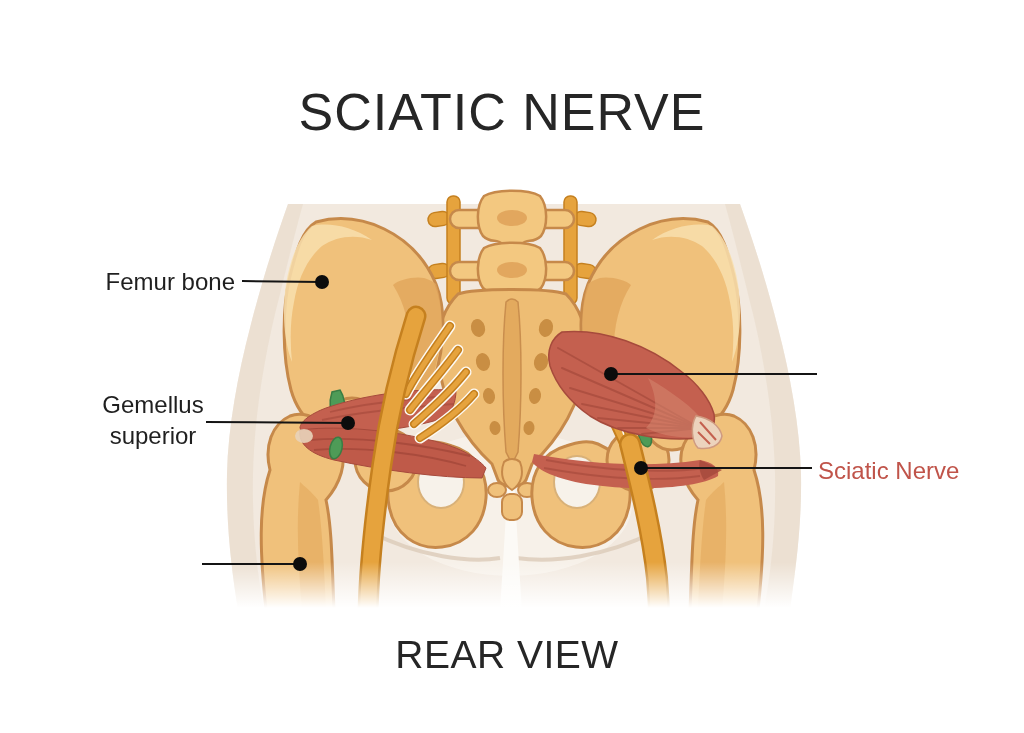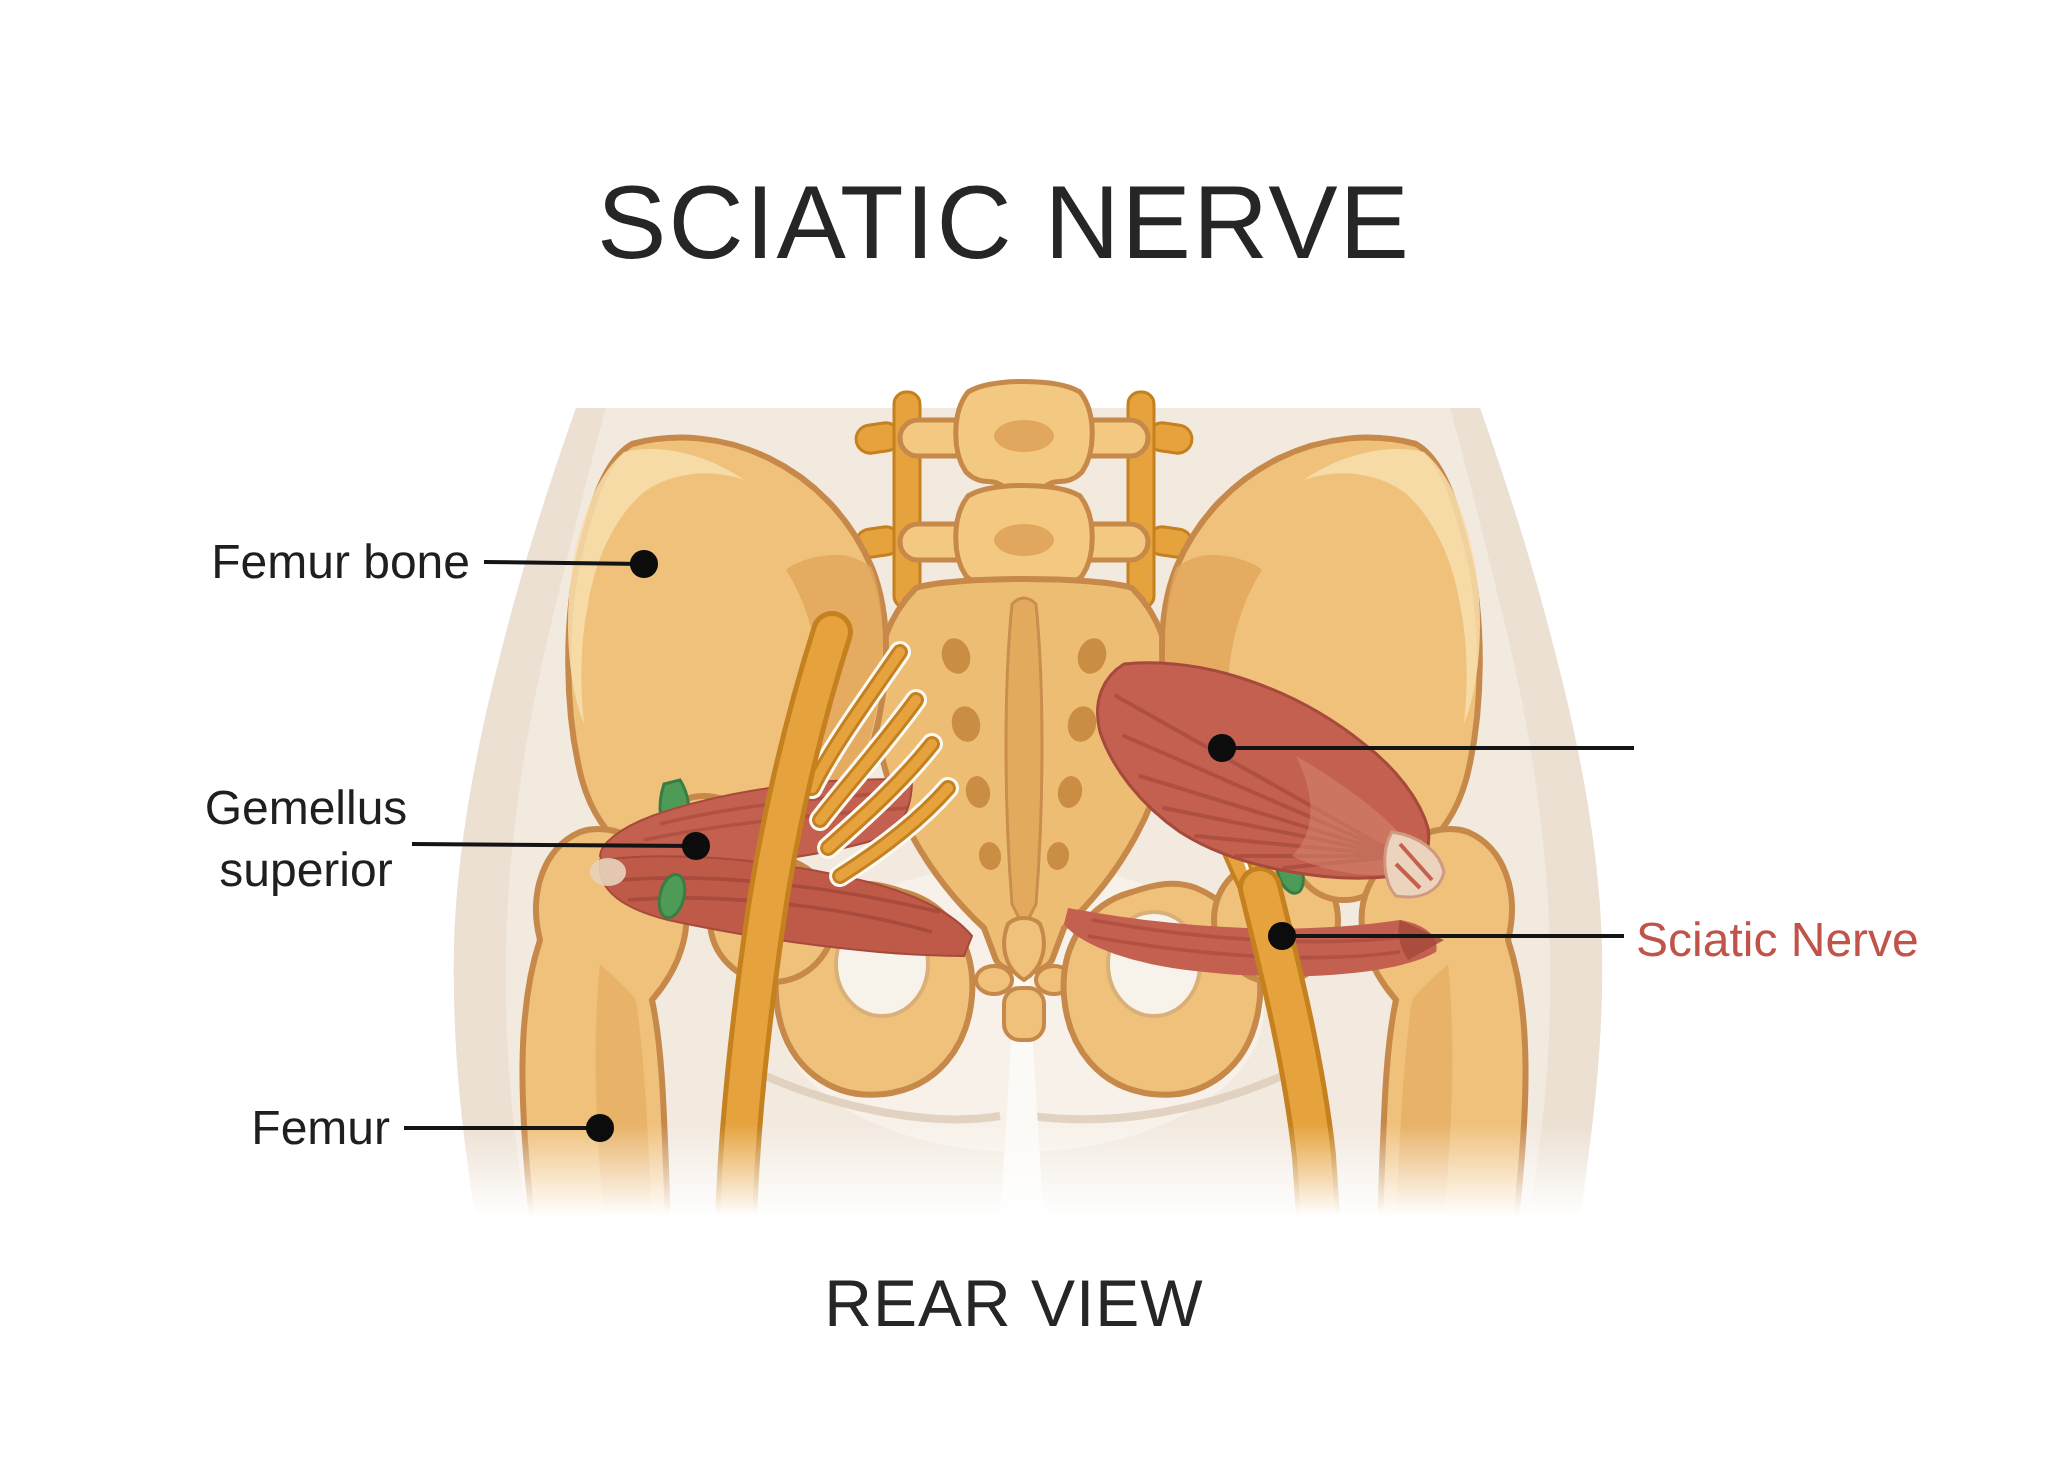--- a/index.html
+++ b/index.html
@@ -2,21 +2,21 @@
 <html><head>
 <meta charset="utf-8">
 <style>
   html,body{margin:0;padding:0;background:#ffffff;}
   body{width:1024px;height:733px;position:relative;overflow:hidden;
        font-family:"Liberation Sans",sans-serif;}
   .stage{position:absolute;left:0;top:0;width:960px;height:733px;margin-top:12px;}
   .title{position:absolute;left:0;top:70px;width:1004px;text-align:center;
          font-size:52px;letter-spacing:1px;color:#262626;}
   .view-label{position:absolute;left:0;top:621px;width:1014px;text-align:center;
-         font-size:33px;letter-spacing:.5px;color:#262626;}
+         font-size:39px;letter-spacing:.5px;color:#262626;}
   .anno{position:absolute;font-size:24px;color:#1f1f1f;line-height:31px;}
   .anno.right{text-align:right;}
   .anno.center{text-align:center;}
   .anno.red{color:#c0544a;}
   svg{position:absolute;left:0;top:0;}
 </style>
 </head>
 <body>
 
 <div class="stage">
@@ -207,16 +207,15 @@
     <circle cx="611" cy="362" r="7"></circle>
     <circle cx="641" cy="456" r="7"></circle>
   </g>
 </svg>
 
   <div class="title">SCIATIC NERVE</div>
   <div class="view-label">REAR VIEW</div>
 
   <div class="anno right" style="left:90px;top:254px;width:145px;">Femur bone</div>
   <div class="anno center" style="left:96px;top:377px;width:114px;">Gemellus superior</div>
-  <div class="anno right" style="left:90px;top:537px;width:105px;">Femur</div>
   <div class="anno red" style="left:818px;top:443px;width:200px;">Sciatic Nerve</div>
 
 </div>
 
 </body></html>

